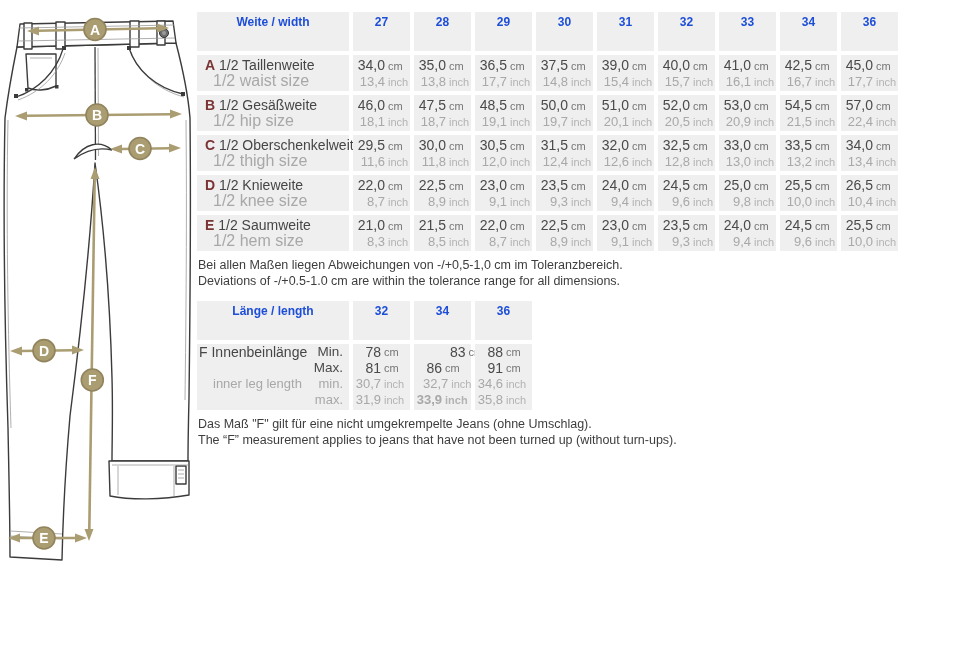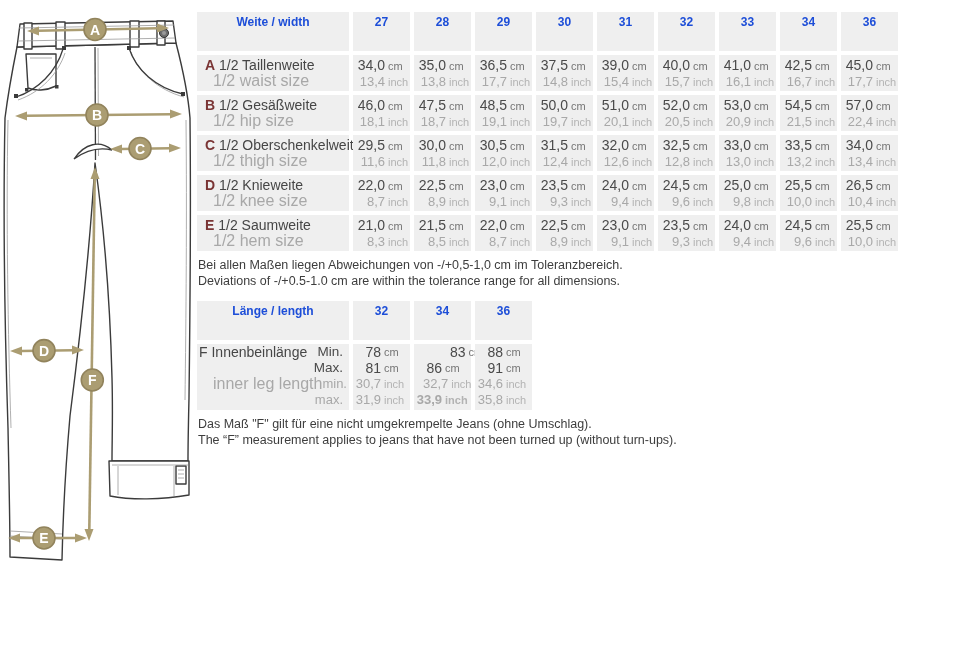--- a/index.html
+++ b/index.html
@@ -24,21 +24,21 @@
   .num{display:inline-block;width:30px;text-align:right;font-size:14px;color:#4a4a4a;}
   .unit{display:inline-block;width:20px;text-align:left;font-size:11px;color:#757575;margin-left:3px;}
   .vline2 .num{font-size:13px;color:#a8a8a8;}
   .vline2 .unit{color:#b3b3b3;}
   .note{margin:7px 0 0 1px;font-size:12.5px;color:#3d3d3d;line-height:15.5px;}
   .note div{white-space:nowrap;}
   .tbl2{margin-top:12px;}
   .f-block .t-label,.f-block .t-cell{height:66px;}
   .fl{height:16px;line-height:16px;display:flex;}
   .fl .fl-left{flex:1;text-align:left;padding-left:2px;font-size:14px;color:#464646;white-space:nowrap;}
-  .fl .fl-left.gray{color:#a8a8a8;font-size:16px;padding-left:16px;}
+  .fl .fl-left.gray{color:#a8a8a8;font-size:13px;padding-left:16px;}
   .fl .fl-mm{width:40px;text-align:right;padding-right:6px;font-size:13.5px;color:#4a4a4a;}
   .fl .fl-mm.gray{color:#a8a8a8;font-size:13px;}
   .f-block .num{width:26px;}
   .f-block .unit{width:24px;}
 </style>
 </head>
 <body>
 
 <div class="stage">
 

